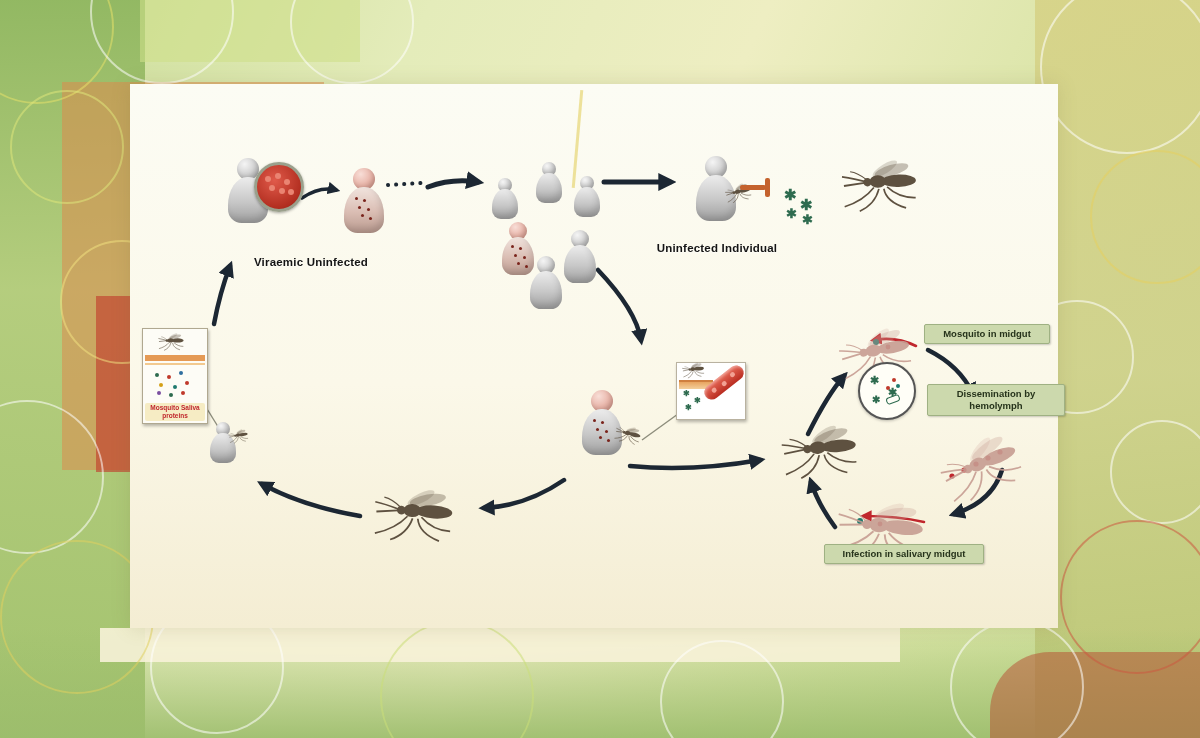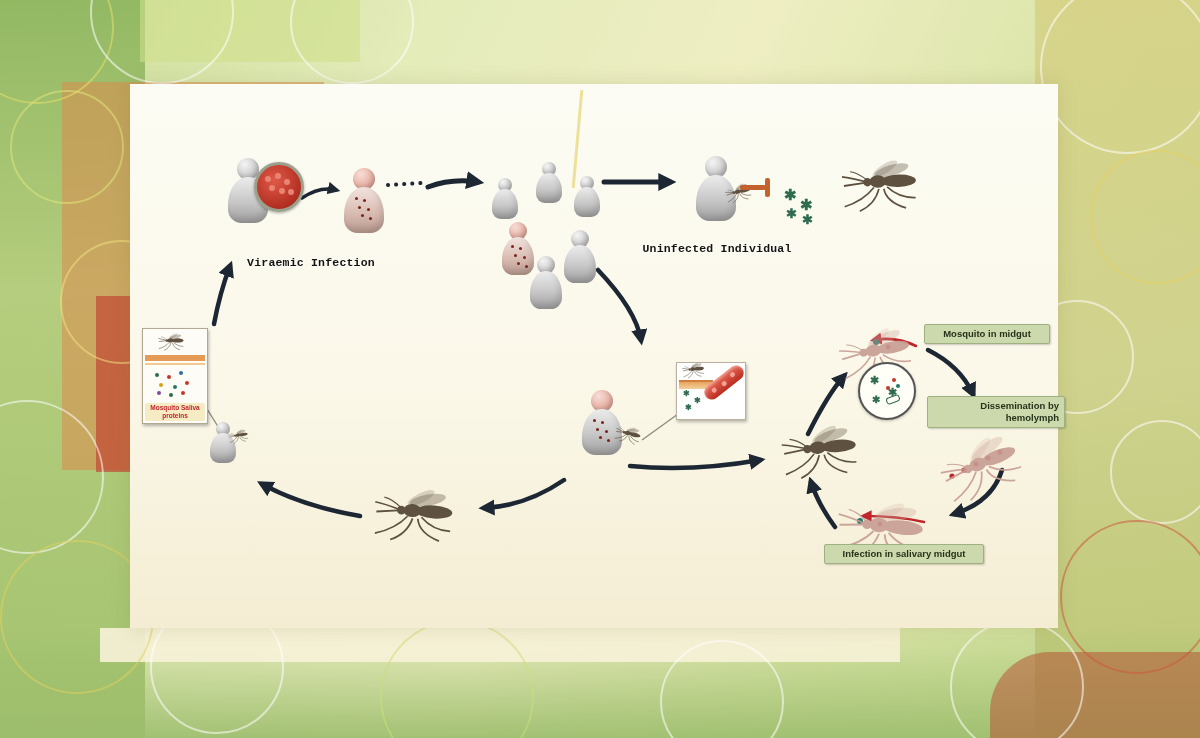--- a/index.html
+++ b/index.html
@@ -29,21 +29,21 @@
   .pink .torso{background:linear-gradient(180deg,#f1e4de,#dabdb3 55%,#b8998e);}
   .pinkhead .head{background:radial-gradient(circle at 35% 28%,#f8ded7,#e7b2a6 55%,#cf8c7e);}
   .spots{position:absolute;left:28%;top:22%;width:3px;height:3px;border-radius:50%;background:#7a241c;
     box-shadow:8px 2px 0 #7a241c,3px 9px 0 #7a241c,12px 11px 0 #7a241c,6px 17px 0 #7a241c,14px 20px 0 #7a241c;}
 
   .mosq{position:absolute;overflow:visible;z-index:4;}
   .mq-dark{color:#5e5140;}
   .mq-light{color:#c79d92;opacity:.9;}
 
   .biglabel{position:absolute;font-weight:bold;font-size:11.5px;color:#141414;text-align:center;
-    letter-spacing:.2px;text-shadow:0 1px 2px rgba(255,255,255,.8);z-index:5;font-family:Liberation Mono, monospace;}
+    letter-spacing:.2px;text-shadow:0 1px 2px rgba(255,255,255,.8);z-index:5;}
   .badge{position:absolute;background:var(--badge-background,#ccd9ad);border:1px solid var(--badge-border,#9fb183);
     color:var(--badge-text,#26331b);font-weight:bold;font-size:9.5px;text-align:center;padding:3px 5px;
     border-radius:2px;white-space:pre-line;line-height:1.25;box-shadow:1px 1px 2px rgba(0,0,0,.2);z-index:6;}
 
   .mag1{position:absolute;width:44px;height:44px;border-radius:50%;border:3px solid #9aa08c;
     background:radial-gradient(circle at 40% 35%,#e05a4a,#b22e20 70%,#8f1f16);
     box-shadow:0 1px 3px rgba(0,0,0,.35);z-index:5;}
   .cells{position:absolute;left:8px;top:11px;width:6px;height:6px;border-radius:50%;background:#ea8472;
     box-shadow:10px -3px 0 #ea8472,19px 3px 0 #ea8472,4px 9px 0 #ea8472,14px 12px 0 #ea8472,23px 13px 0 #ea8472;}
   .mag2{position:absolute;width:54px;height:54px;border-radius:50%;border:2px solid #555;
@@ -177,21 +177,21 @@
     </div>
     <div class="mag1" style="left:124px;top:78px;">
         <div class="cells"></div>
       </div>
     <div class="person p-lg pink" style="left:214px;top:84px;">
       <div class="head"></div>
         <div class="torso">
           <div class="spots"></div>
         </div>
     </div>
-    <div class="biglabel" style="left:76px;top:172px;width:210px;">Viraemic Infection</div>
+    <div class="biglabel" style="left:76px;top:172px;width:210px;">Viraemic Uninfected</div>
 
     <div>
       <div class="person p-sm" style="left:362px;top:94px;">
           <div class="head"></div>
           <div class="torso"></div>
         </div>
       <div class="person p-sm" style="left:406px;top:78px;">
           <div class="head"></div>
           <div class="torso"></div>
         </div>
@@ -262,21 +262,21 @@
         <use href="#mosq-shape"></use>
       </svg>
     <div class="badge" style="left:794px;top:240px;width:114px;">Mosquito in midgut</div>
     <div class="mag2" style="left:728px;top:278px;">
       <span class="virus" style="left:10px;top:10px;font-size:11px;">✱</span>
       <span class="virus" style="left:28px;top:22px;font-size:11px;">✱</span>
       <span class="virus" style="left:12px;top:30px;font-size:10px;">✱</span>
       <div class="rod"></div>
       <div class="dotsM"></div>
     </div>
-    <div class="badge" style="left:797px;top:312px;width:126px;text-align:right;">Dissemination by
+    <div class="badge" style="left:797px;top:300px;width:126px;">Dissemination by
 hemolymph</div>
     <svg class="mosq mq-light" viewBox="0 0 120 70" style="left:800px;top:350px;width:105px;height:61px;transform:rotate(-22deg);">
         <use href="#mosq-shape"></use>
       </svg>
     <svg class="mosq mq-light" viewBox="0 0 120 70" style="left:696px;top:410px;width:115px;height:67px;transform:rotate(6deg);">
         <use href="#mosq-shape"></use>
       </svg>
     <div class="badge" style="left:694px;top:460px;width:148px;">Infection in salivary midgut</div>
 
     <svg class="mosq mq-dark" viewBox="0 0 120 70" style="left:234px;top:398px;width:105px;height:61px;transform:rotate(4deg);">

